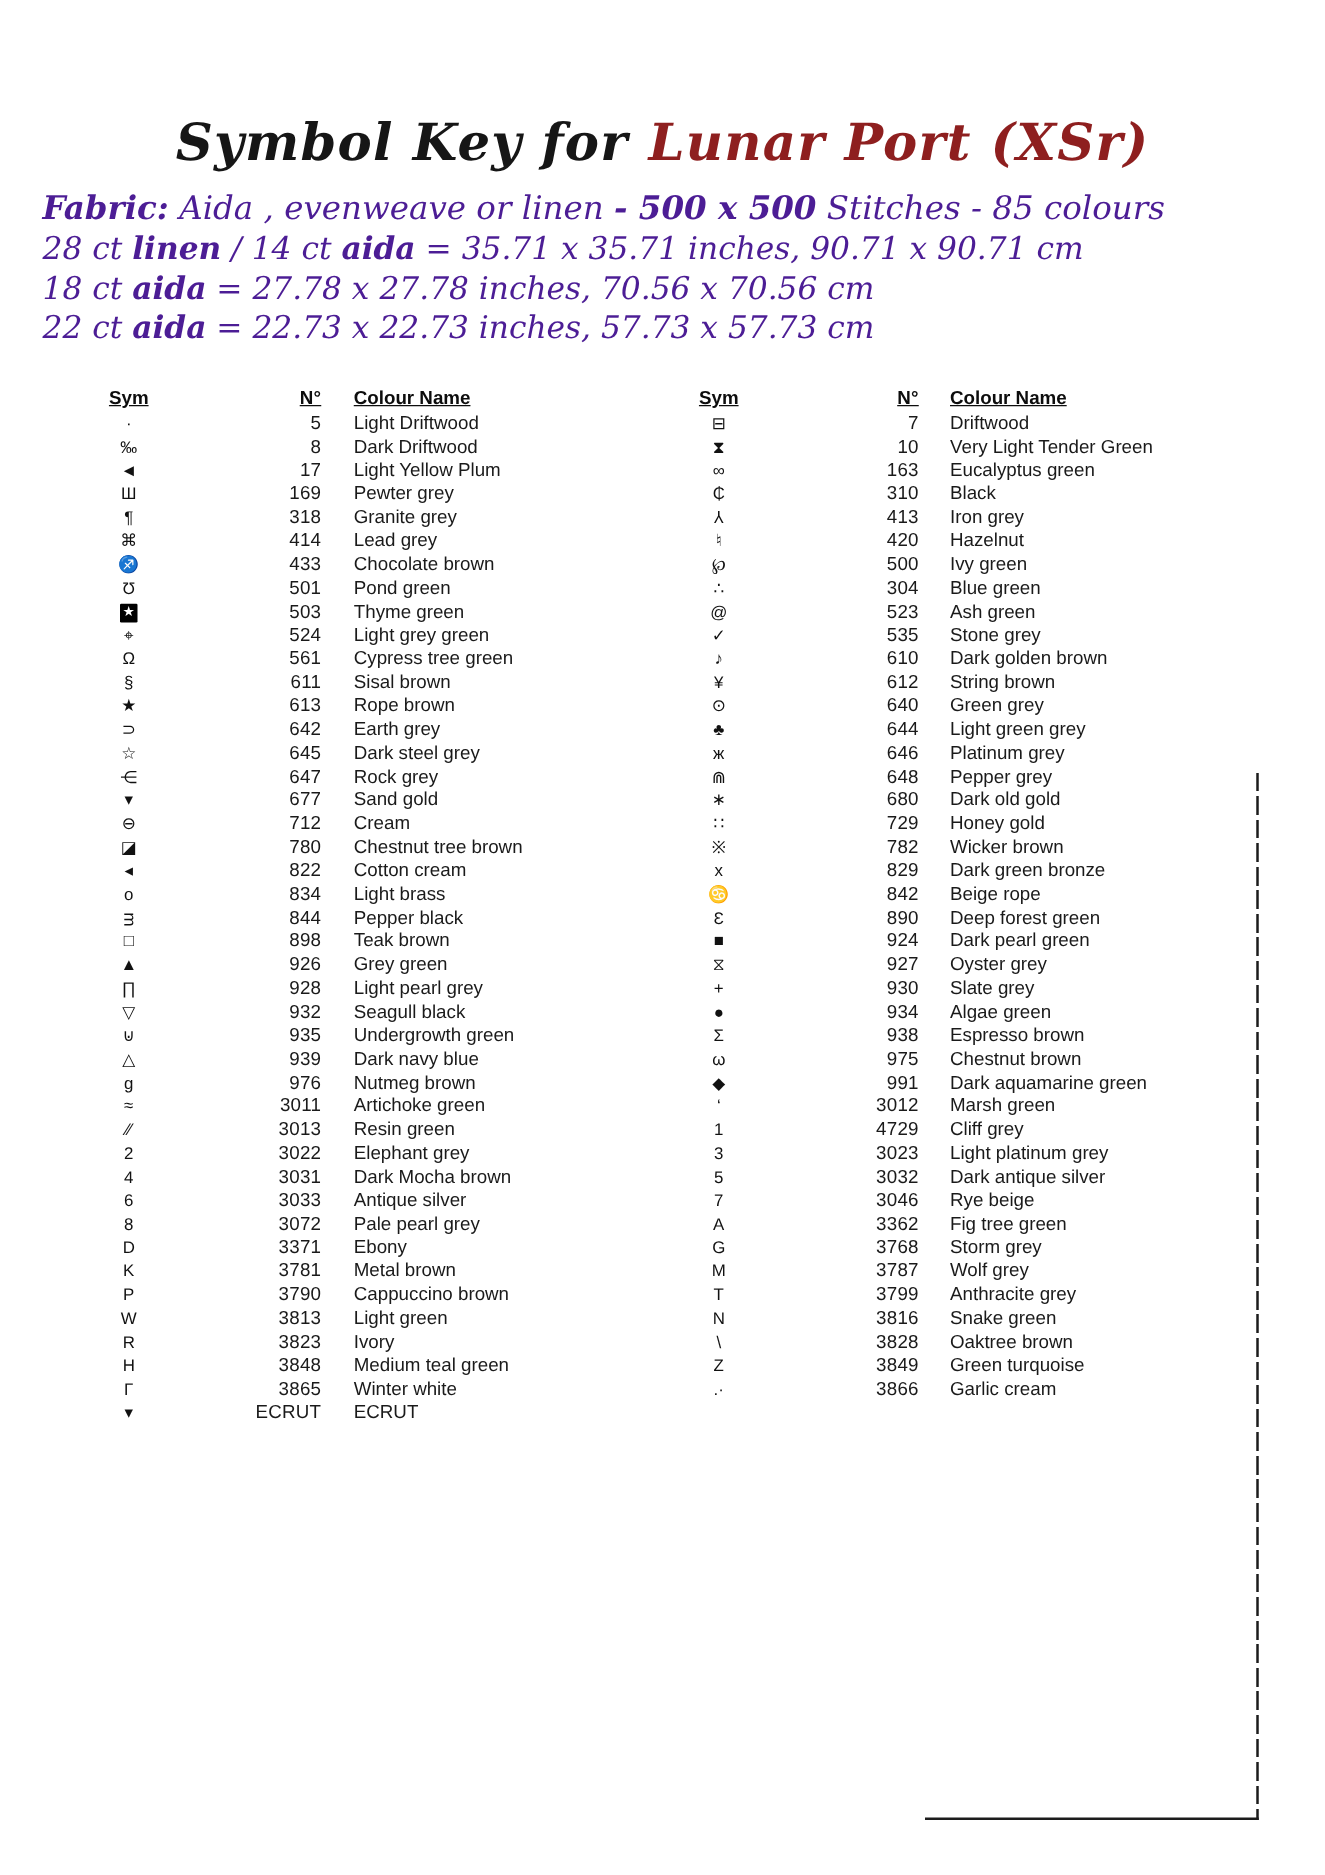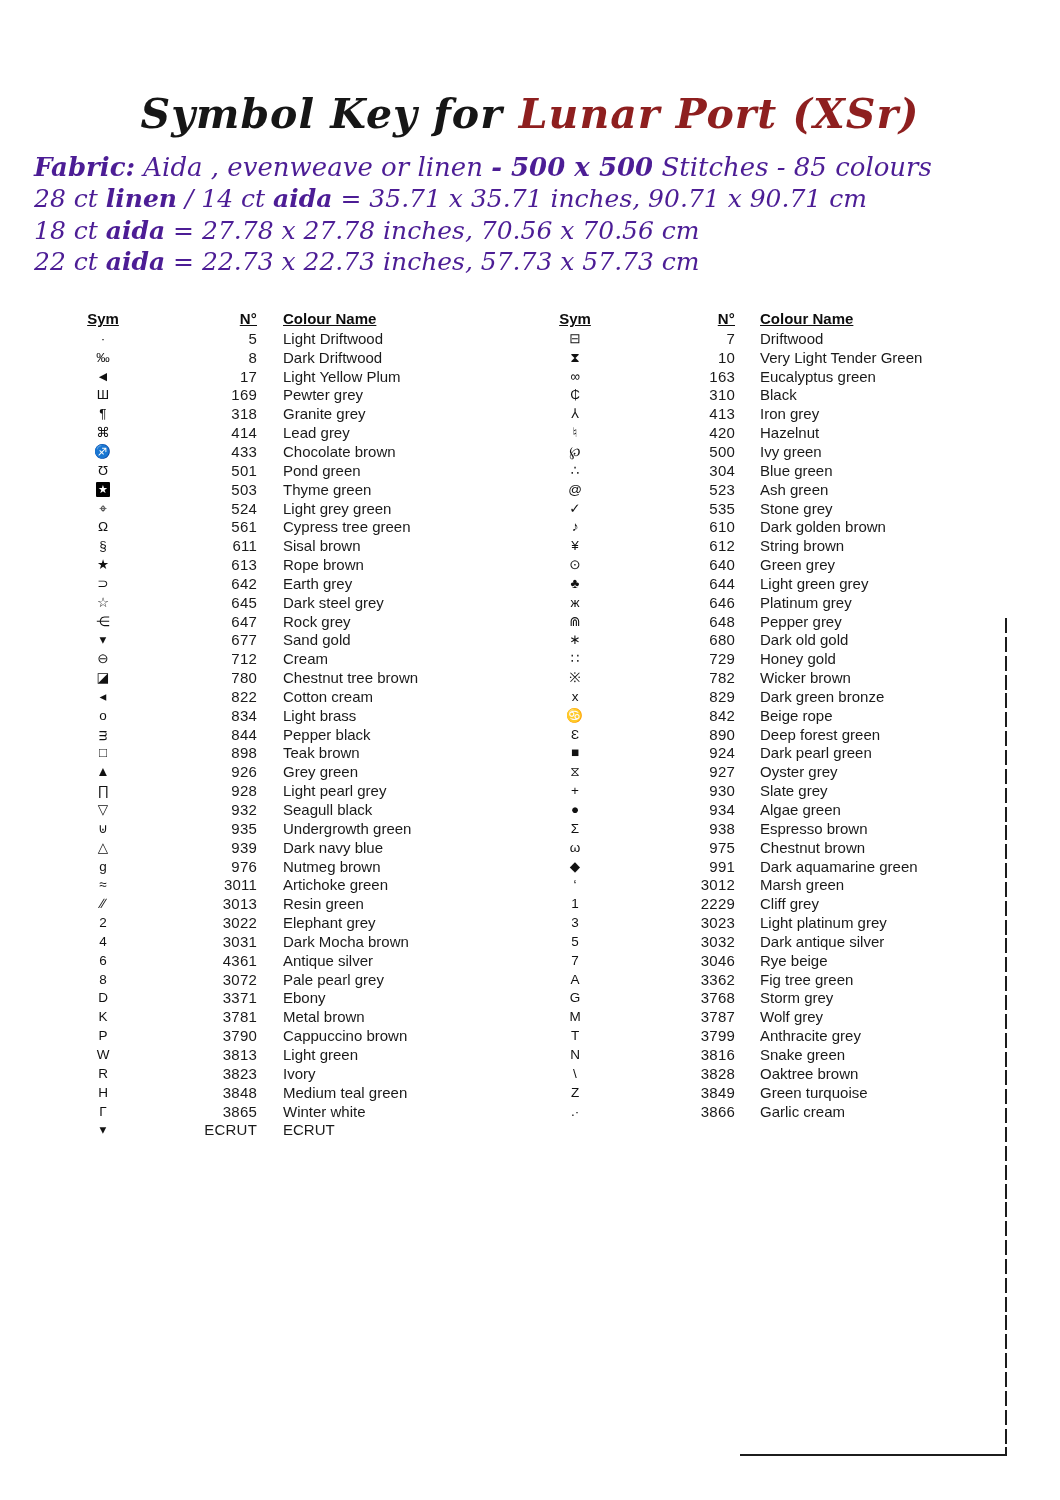--- a/index.html
+++ b/index.html
@@ -233,21 +233,21 @@
           <span class="c-no">3022</span>
           <span class="c-name">Elephant grey</span>
         </div>
         <div class="trow">
           <span class="c-sym"><span class="g">4</span></span>
           <span class="c-no">3031</span>
           <span class="c-name">Dark Mocha brown</span>
         </div>
         <div class="trow">
           <span class="c-sym"><span class="g">6</span></span>
-          <span class="c-no">4361</span>
+          <span class="c-no">3033</span>
           <span class="c-name">Antique silver</span>
         </div>
         <div class="trow">
           <span class="c-sym"><span class="g">8</span></span>
           <span class="c-no">3072</span>
           <span class="c-name">Pale pearl grey</span>
         </div>
         <div class="trow">
           <span class="c-sym"><span class="g">D</span></span>
           <span class="c-no">3371</span>
@@ -443,21 +443,21 @@
           <span class="c-no">991</span>
           <span class="c-name">Dark aquamarine green</span>
         </div>
         <div class="trow">
           <span class="c-sym"><span class="g">‘</span></span>
           <span class="c-no">3012</span>
           <span class="c-name">Marsh green</span>
         </div>
         <div class="trow">
           <span class="c-sym"><span class="g">1</span></span>
-          <span class="c-no">2229</span>
+          <span class="c-no">4729</span>
           <span class="c-name">Cliff grey</span>
         </div>
         <div class="trow">
           <span class="c-sym"><span class="g">3</span></span>
           <span class="c-no">3023</span>
           <span class="c-name">Light platinum grey</span>
         </div>
         <div class="trow">
           <span class="c-sym"><span class="g">5</span></span>
           <span class="c-no">3032</span>

